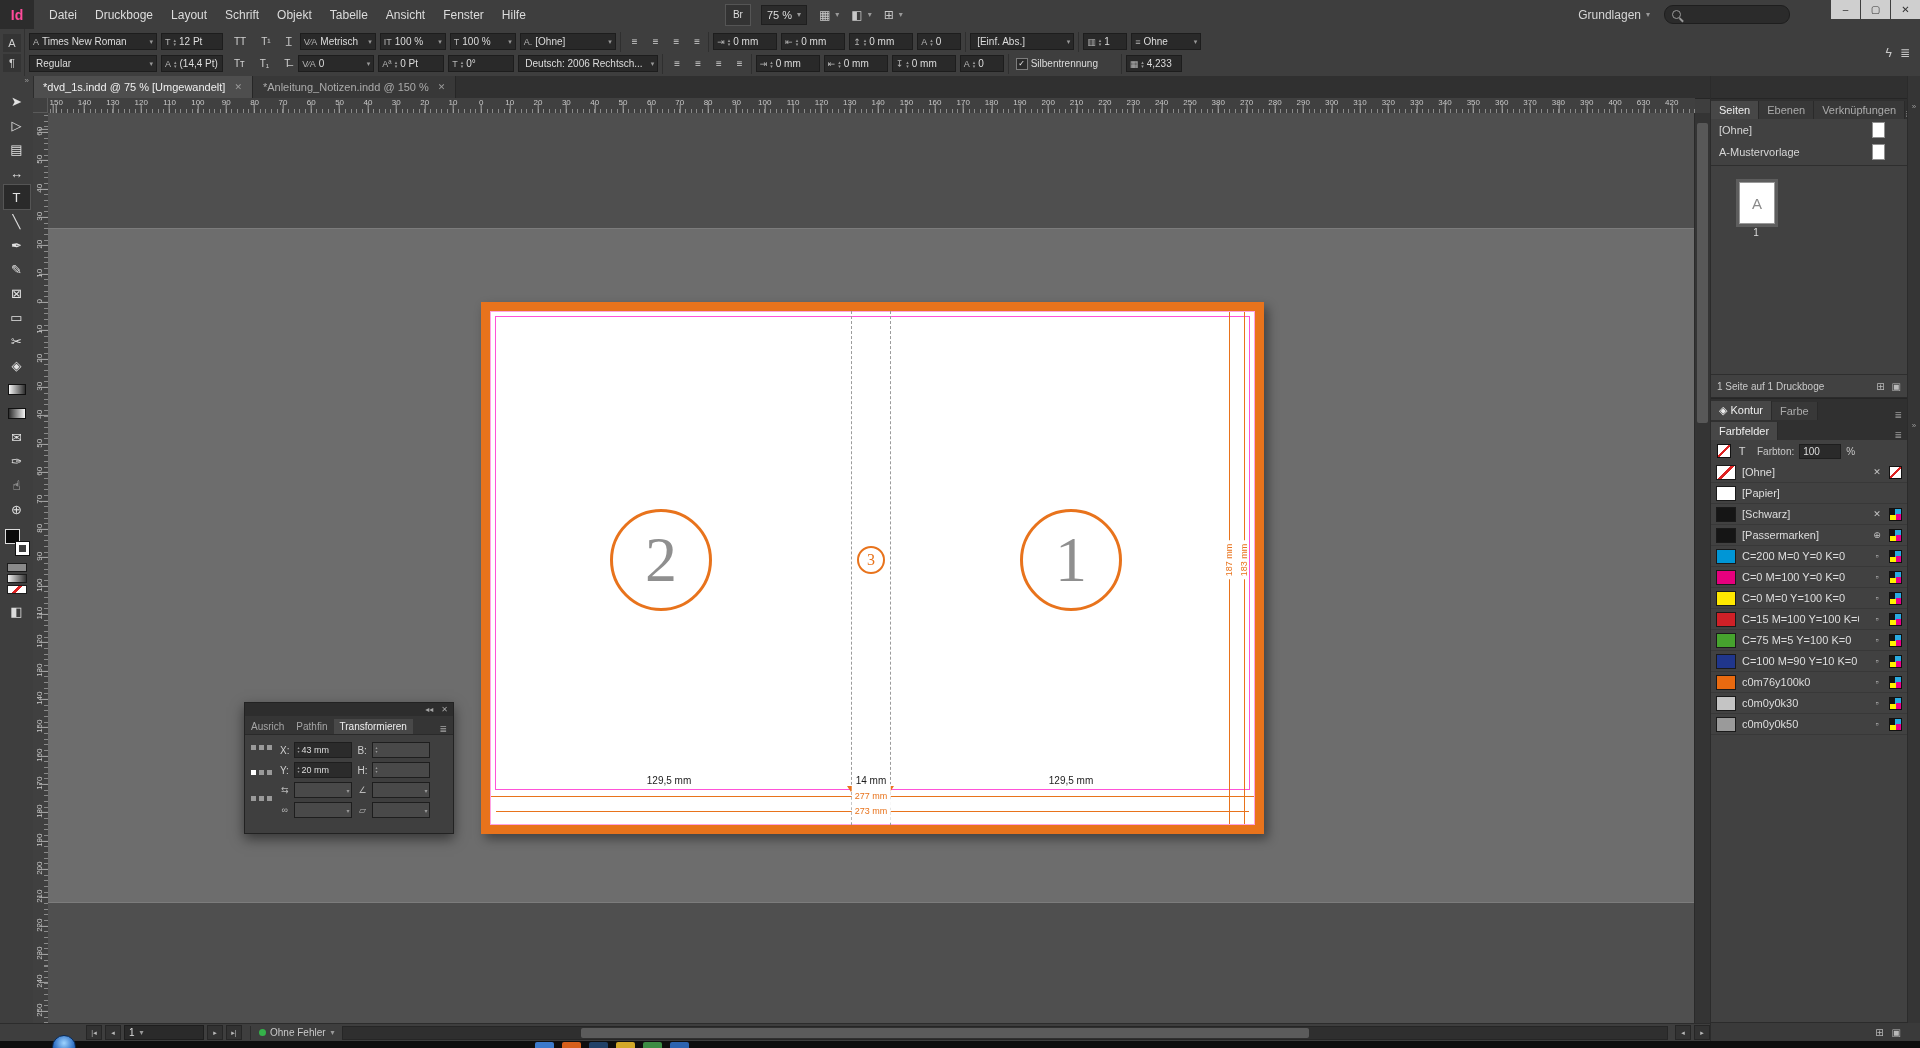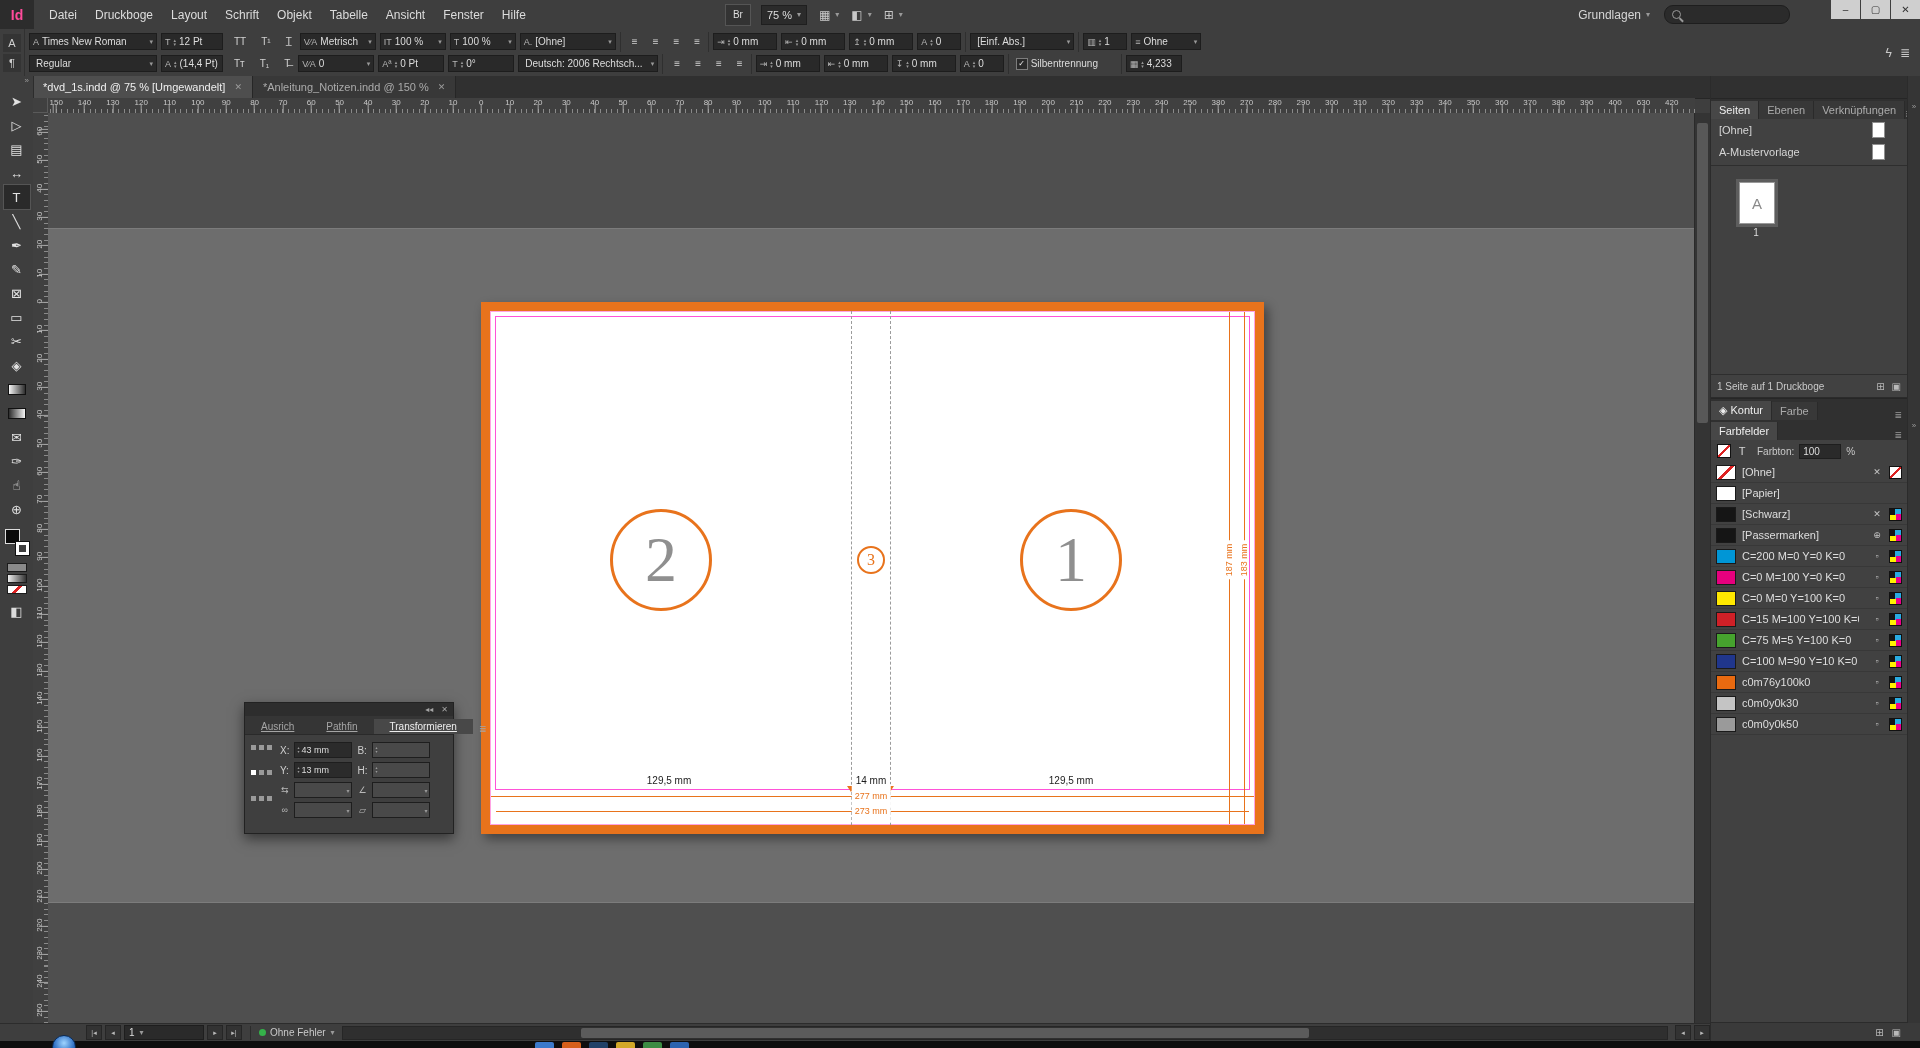--- a/index.html
+++ b/index.html
@@ -149,21 +149,21 @@
   .vscroll{position:absolute;right:210px;top:113px;width:15px;bottom:25px;background:#343434;
            border-left:1px solid #2a2a2a;}
   .vthumb{position:absolute;left:2px;right:2px;top:10px;height:300px;background:#585858;border-radius:2px;}
 
   
   .tpanel{position:absolute;left:244px;top:702px;width:208px;height:130px;background:#3f3f3f;
           border:1px solid #222;box-shadow:0 5px 12px rgba(0,0,0,.5);z-index:6;}
   .tp-title{height:13px;background:#2d2d2d;display:flex;align-items:center;justify-content:flex-end;
             gap:8px;padding:0 5px;font-size:8px;color:#a5a5a5;}
   .tp-tabs{height:18px;background:#353535;display:flex;align-items:flex-end;border-bottom:1px solid #2a2a2a;}
-  .tp-tab{padding:2px 16px;font-size:10px;color:#a5a5a5;text-decoration:underline;}
+  .tp-tab{padding:2px 6px;font-size:10px;color:#a5a5a5;}
   .tp-tab.active{background:#484848;color:#eee;}
   .tp-menu{margin-left:auto;padding:0 6px;font-size:9px;color:#a5a5a5;}
   .tp-body{display:flex;padding:7px 6px;gap:8px;}
   .proxy{display:grid;grid-template-columns:repeat(3,5px);gap:3px;margin-top:3px;}
   .proxy i{width:5px;height:5px;background:#9a9a9a;}
   .proxy i.sel{background:#fff;}
   .tp-grid{display:grid;grid-template-columns:auto auto auto auto;gap:4px 5px;align-items:center;}
   .tp-lab{font-size:10px;color:#cfcfcf;}
   .tfld{display:flex;align-items:center;width:52px;height:14px;background:#2b2b2b;border:1px solid #1e1e1e;
         font-size:9px;color:#ddd;padding:0 2px;gap:2px;}
@@ -920,21 +920,21 @@
             <span>43 mm</span>
           </span>
         <span class="tp-lab">B:</span>
         <span class="tfld dis">
             <span class="st"></span>
             <span></span>
           </span>
         <span class="tp-lab">Y:</span>
         <span class="tfld">
             <span class="st"></span>
-            <span>13 mm</span>
+            <span>20 mm</span>
           </span>
         <span class="tp-lab">H:</span>
         <span class="tfld dis">
             <span class="st"></span>
             <span></span>
           </span>
         <span class="tp-ic">⇆</span>
         <span class="tfld dis sel">
             <span class="da"></span>
           </span>

